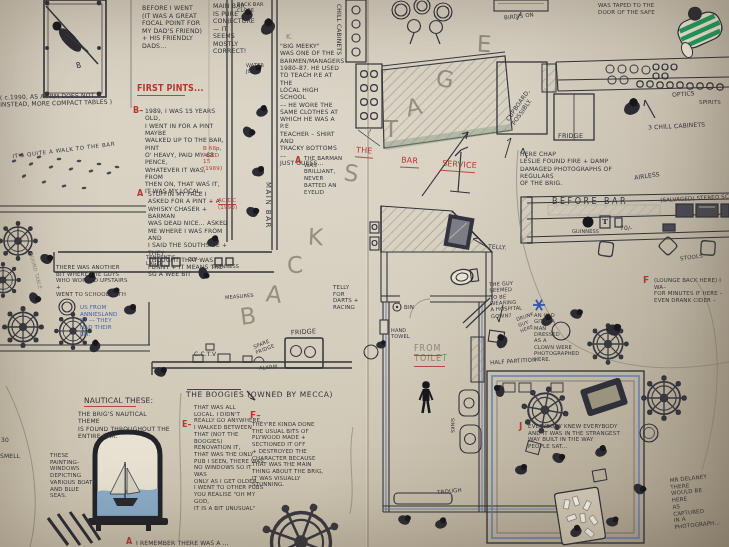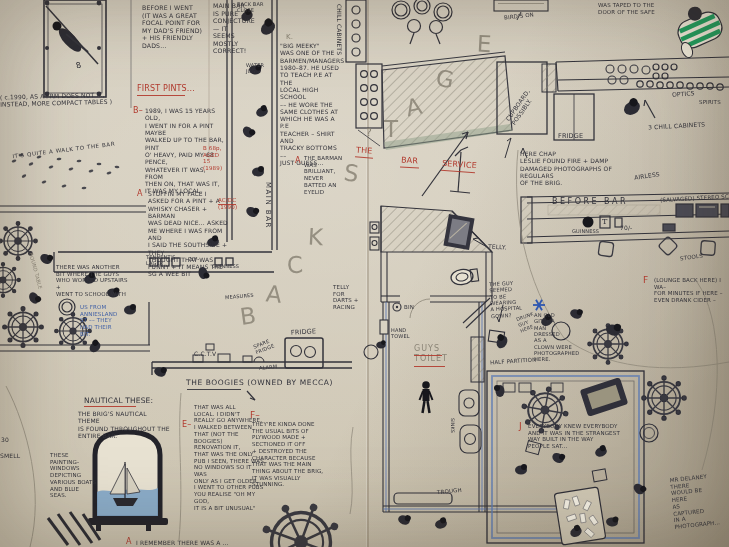--- a/index.html
+++ b/index.html
@@ -10,21 +10,21 @@
       linear-gradient(180deg,#d7d0c0,#cdc5b2);
     font-family:"DejaVu Sans", sans-serif;}
   #vignette{position:absolute;inset:0;pointer-events:none;
     box-shadow:inset 0 0 90px rgba(60,45,25,.35);}
   svg{position:absolute;left:0;top:0;}
   .t{position:absolute;color:#33333b;font-size:6.2px;line-height:1.22;
      white-space:pre-line;letter-spacing:.15px;}
   .s5{font-size:5px}.s55{font-size:5.5px}.s6{font-size:6px}.s65{font-size:6.5px}
   .s7{font-size:7px}.s75{font-size:7.5px}.s8{font-size:8px}.s9{font-size:9px}
   .red{color:#b23a2e}.pencil{color:#8b8577}.blue{color:#3f5fa6}
-  .bold{font-weight:normal}
+  .bold{font-weight:bold}
   .bl{position:absolute;color:#8a8476;font-size:23px;opacity:.85;
       font-family:"DejaVu Sans",sans-serif;}
   .rline{position:absolute;height:0;border-bottom:1.4px solid #b23a2e;opacity:.9}
   .ls2{letter-spacing:2.5px}
 </style>
 </head>
 <body>
 
 <div id="canvas">
 
@@ -571,34 +571,34 @@
 
 <div class="t s9 red bold" style="left:643px;top:275px">F</div>
 <div class="t s55" style="left:654px;top:277px;width:80px">(LOUNGE BACK HERE) I WA–
 FOR MINUTES IF HERE –
 EVEN DRANK CIDER –</div>
 
 <div class="t s6" style="left:488px;top:243px;transform:rotate(3deg)">TELLY.</div>
 <div class="t s55" style="left:404px;top:304px">BIN</div>
 <div class="t s5" style="left:391px;top:327px">HAND
 TOWEL</div>
-<div class="t s8 pencil" style="left:414px;top:344px;letter-spacing:1px">GUYS
+<div class="t s8 pencil" style="left:414px;top:344px;letter-spacing:1px">FROM
 TOILET</div>
 <div class="rline" style="left:414px;top:355px;width:28px"></div>
 <div class="rline" style="left:414px;top:366px;width:31px"></div>
 <div class="t" style="left:455px;top:418px;font-size:4.8px;transform:rotate(90deg);transform-origin:left top">SINKS</div>
 <div class="t s55" style="left:437px;top:488px;transform:rotate(-6deg)">TROUGH</div>
 
 <div class="t s65" style="left:291px;top:329px;transform:rotate(-3deg)">FRIDGE</div>
 <div class="t s6" style="left:194px;top:350px">C.C.T.V</div>
 <div class="t s5" style="left:259px;top:364px;transform:rotate(-5deg)">ALARM</div>
 <div class="t s5" style="left:254px;top:340px;transform:rotate(-22deg)">SPARE
 FRIDGE</div>
 
-<div class="t s75" style="left:186px;top:378px;letter-spacing:.6px">THE BOOGIES (OWNED BY MECCA)</div>
+<div class="t s75" style="left:186px;top:390px;letter-spacing:.6px">THE BOOGIES (OWNED BY MECCA)</div>
 <div class="rline" style="left:187px;top:389px;width:54px;border-bottom-color:#33333b"></div>
 
 <div class="t s8 red bold" style="left:182px;top:420px">E–</div>
 <div class="t s55" style="left:194px;top:404px;width:72px">THAT WAS ALL
 LOCAL. I DIDN'T
 REALLY GO ANYWHERE.
 I WALKED BETWEEN
 THAT (NOT THE BOOGIES)
 RENOVATION IT,
 THAT WAS THE ONLY

